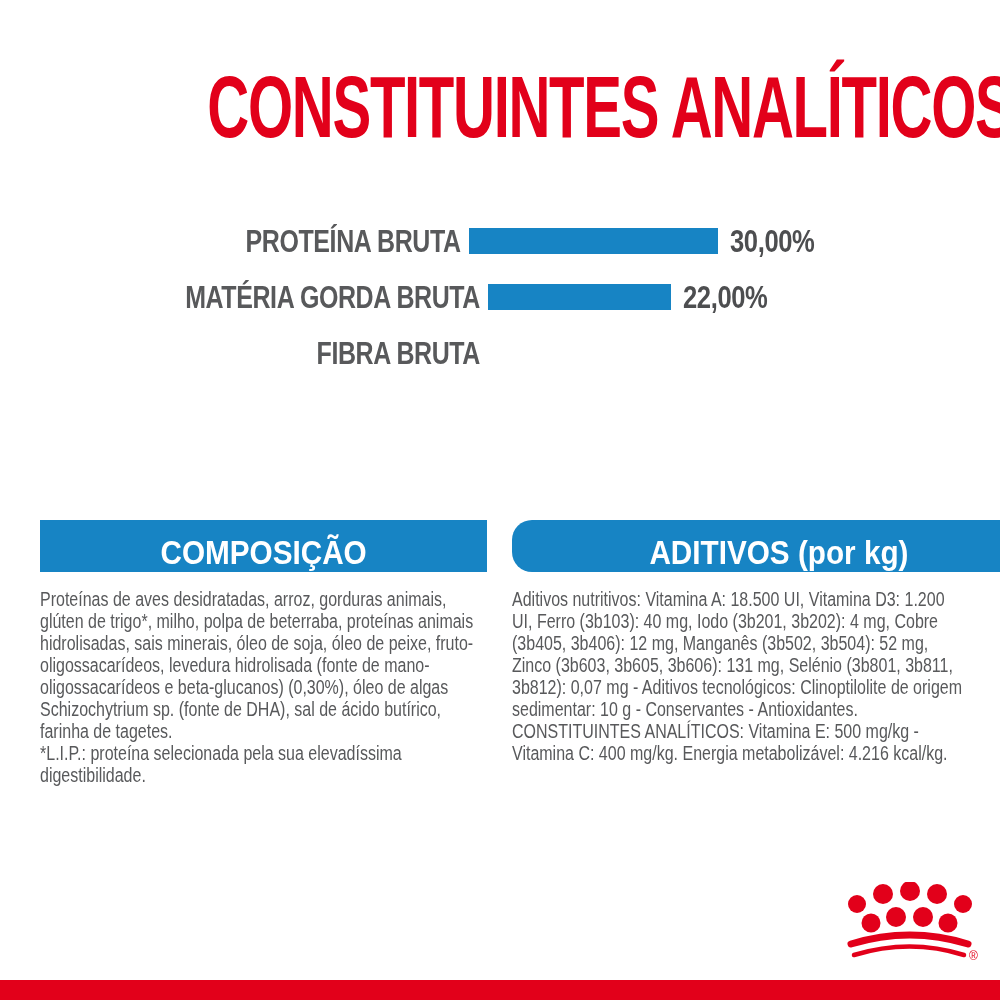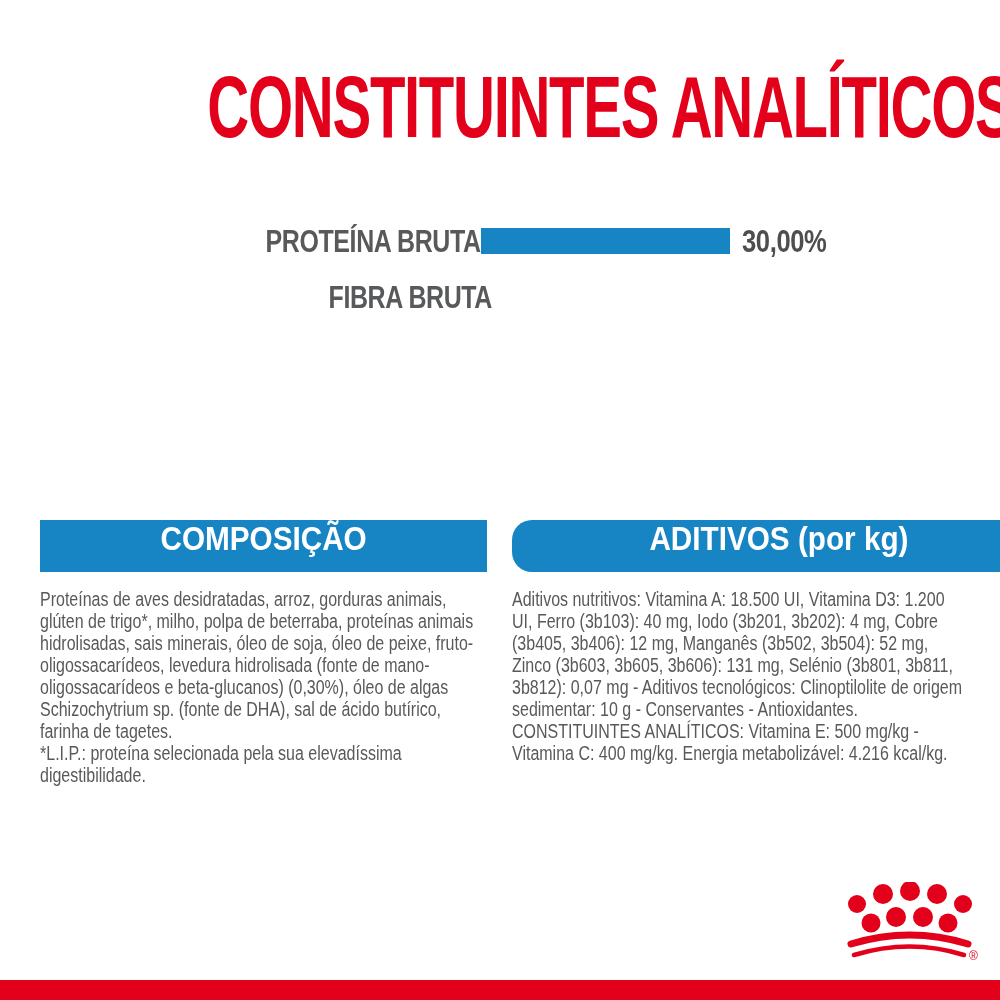--- a/index.html
+++ b/index.html
@@ -13,39 +13,39 @@
   
   .title-wrap { position:absolute; top:16px; left:0; width:1000px; text-align:right;margin-top:40px; }
   .title-text {
     display:inline-block; white-space:nowrap;
     font-size:88px; font-weight:bold; letter-spacing:-2px;
     color:#e2001a;
     transform:scaleX(0.66); transform-origin:50% 50%;
   }
 
   
-  .chart { position:absolute; top:213px; left:12px; width:836px; }
+  .chart { position:absolute; top:213px; left:0; width:836px; }
   .crow { display:flex; align-items:center; height:56px; }
   .clabel {
     width:480px; text-align:right; white-space:nowrap;
     font-size:32px; font-weight:bold; color:#58595b; letter-spacing:-0.5px;
     transform:scaleX(0.78); transform-origin:100% 50%;
   }
-  .cbararea { display:flex; align-items:center; margin-left:0; }
+  .cbararea { display:flex; align-items:center; margin-left:8px; }
   .cbar { height:26px; background:#1784c4; }
   .cval {
     margin-left:12px; white-space:nowrap;
     font-size:32px; font-weight:bold; color:#4d4e50; letter-spacing:-0.5px;
     transform:scaleX(0.8); transform-origin:0 50%;
   }
 
   
   .banner {
     position:absolute; top:520px; height:52px; background:#1784c4;
-    display:flex; align-items:flex-start; justify-content:center;
+    display:flex; align-items:flex-end; justify-content:center;
   }
   .banner-left { left:40px; width:447px; }
   .banner-right { left:512px; width:534px;border-radius:20px; }
   .banner-label {
     color:#ffffff; font-size:33px; font-weight:bold; white-space:nowrap;
     transform:scaleX(0.9); transform-origin:50% 50%;
   }
 
   
   .body-col {
@@ -69,20 +69,27 @@
   <div class="title-wrap">
     <span class="title-text">CONSTITUINTES ANALÍTICOS</span>
   </div>
 
   <div class="chart">
     <div class="crow">
       <div class="clabel">PROTEÍNA BRUTA</div>
       <div class="cbararea">
         <div class="cbar" style="width: 249.9px;"></div>
         <div class="cval">30,00%</div>
+      </div>
+    </div>
+    <div class="crow">
+      <div class="clabel">MATÉRIA GORDA BRUTA</div>
+      <div class="cbararea">
+        <div class="cbar" style="width: 183.26px;"></div>
+        <div class="cval">22,00%</div>
       </div>
     </div>
     <div class="crow">
       <div class="clabel">FIBRA BRUTA</div>
     </div>
   </div>
 
   <div class="banner banner-left">
     <span class="banner-label">COMPOSIÇÃO</span>
   </div>

